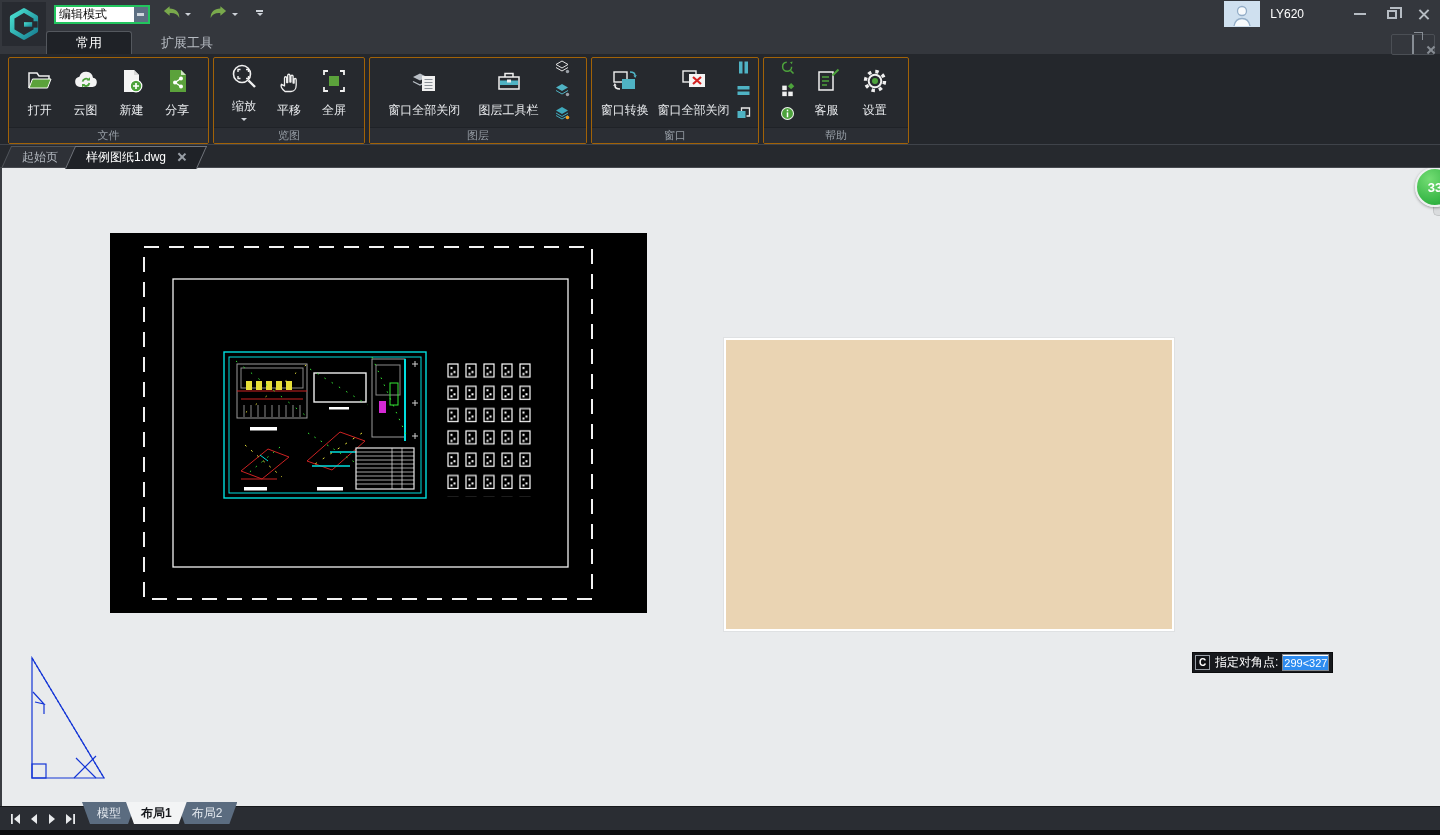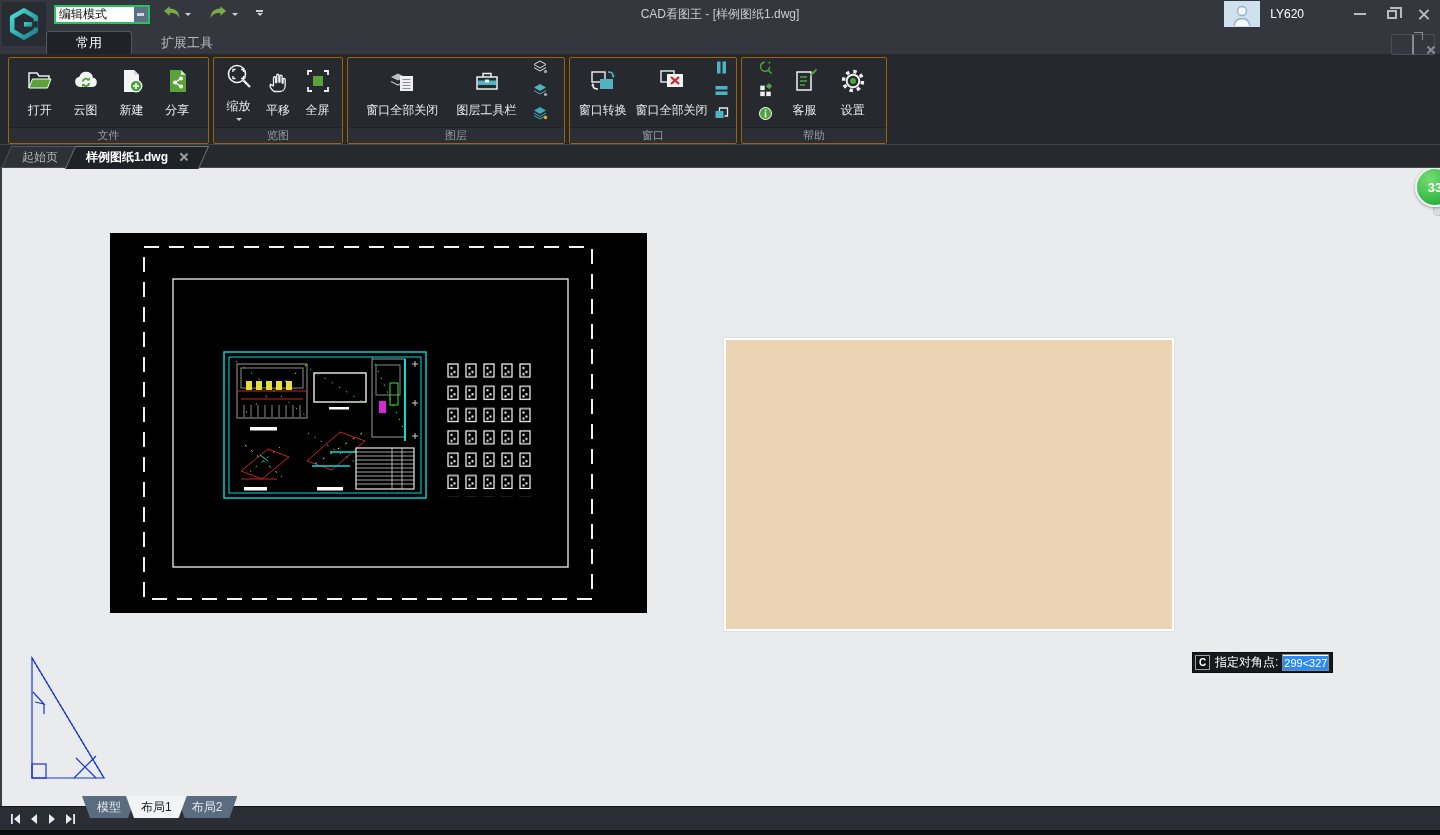--- a/index.html
+++ b/index.html
@@ -49,21 +49,21 @@
 .rbtn{display:flex;flex-direction:column;align-items:center;justify-content:center;gap:3px;color:#e9ebee;font-size:12px;padding:0 3px;white-space:nowrap}
 .rbtn svg.big{width:30px;height:30px}
 .rbtn .caret{width:0;height:0;border:3.5px solid transparent;border-top-color:#cdd2d8}
 .minicol{display:flex;flex-direction:column;justify-content:center;gap:4px}
 .minicol svg{width:17px;height:15px}
 
 
 .doctabs{height:22px;background:#26292e;display:flex;align-items:stretch;padding-left:8px}
 .dtab{position:relative;padding:12px 14px;display:flex;align-items:center;font-size:12px;color:#b3b9c0}
 .dtab .bg{position:absolute;inset:1px -2px 0 -2px;transform:skewX(-24deg);background:#2e3137;border:1px solid #50545a;border-bottom:none}
-.dtab.active{color:#fff;font-weight:bold;z-index:2}
+.dtab.active{color:#fff;font-weight:normal;z-index:2}
 .dtab.active .bg{background:#1f2227;border-color:#72767d}
 .dtab .lbl{position:relative}
 .dtab .close{position:relative;margin-left:12px;width:8px;height:8px}
 .dtab .close::before,.dtab .close::after{content:"";position:absolute;left:3px;top:-1px;width:1.6px;height:10px;background:#9aa0a7}
 .dtab .close::before{transform:rotate(45deg)}.dtab .close::after{transform:rotate(-45deg)}
 
 
 .canvas{position:relative;height:639px;background:#e9ebed;overflow:hidden;border-top:1px solid #46494f;border-left:2px solid #3a3d42}
 .viewport{position:absolute;left:108px;top:65px;width:537px;height:380px;background:#000}
 .viewport svg{display:block;width:100%;height:100%}
@@ -74,22 +74,22 @@
 .cmdlabel{color:#fff;font-size:12px;margin-right:4px;white-space:nowrap}
 .cmdinput{width:47px;height:17px;background:#fff;border:1px solid #82878d;display:flex;align-items:center;overflow:hidden}
 .cmdinput .sel{background:#2e8cf0;color:#fff;font-size:11px;padding:1px 1px;white-space:nowrap}
 .badge{position:absolute;left:1413px;top:-1px;width:40px;height:40px;border-radius:50%;border:2px solid #eef0f1;background:radial-gradient(circle at 35% 28%,#74dd74,#17a22e);color:#fff;font-weight:bold;font-size:13px;display:flex;align-items:center;justify-content:center;z-index:6;box-shadow:0 1px 3px rgba(0,0,0,.35)}
 .sliver{position:absolute;right:0;top:0;width:7px;height:48px;background:#dadcde;border:1px solid #c3c5c7;border-right:none;border-radius:5px 0 0 5px;z-index:4}
 
 
 .layoutbar{height:24px;background:#2a2d33;display:flex;align-items:flex-end;padding-left:8px;border-top:1px solid #17191c}
 .nav{display:flex;align-items:center;gap:3px;height:100%;margin-right:10px}
 .nbtn{width:15px;height:16px;display:flex;align-items:center;justify-content:center}
-.ltab{height:22px;padding:0 15px;font-size:12px;display:flex;align-items:center;clip-path:polygon(0 0,100% 0,calc(100% - 8px) 100%,8px 100%);background:#5b6c80;color:#e3e8ee;margin:12px -5px;white-space:nowrap}
-.ltab.active{background:#f3f4f5;color:#17191d;font-weight:normal;position:relative;z-index:2}
+.ltab{height:22px;padding:0 15px;font-size:12px;display:flex;align-items:center;clip-path:polygon(0 0,100% 0,calc(100% - 8px) 100%,8px 100%);background:#5b6c80;color:#e3e8ee;margin:6px -5px;white-space:nowrap}
+.ltab.active{background:#f3f4f5;color:#17191d;font-weight:bold;position:relative;z-index:2}
 .bottomstrip{height:5px;background:#0b0c0e}
 </style>
 </head>
 <body>
 
 <div class="titlebar">
   <div class="logo">
     <svg viewBox="0 0 44 44" width="40" height="40">
       <defs>
           <linearGradient id="lg" x1="0" y1="0" x2="1" y2="1">
@@ -119,21 +119,20 @@
           <path d="M12 1l6 5-6 5V8.2c-5-.5-8.6 1.4-10.2 5C1.5 7 5.5 3.4 12 3.2z" fill="#79a94c"></path>
         </svg>
     </span>
     <span class="caret"></span>
     <span class="sep"></span>
     <span class="custom">
       <span class="bar"></span>
         <span class="caret" style="margin:0"></span>
     </span>
   </div>
-  <div class="apptitle">CAD看图王 - [样例图纸1.dwg]</div>
   <div class="tb-right">
     <span class="avatar">
       <svg viewBox="0 0 36 26" width="36" height="26">
           <rect width="36" height="26" fill="#cfe0ef"></rect>
       <circle cx="18" cy="10" r="4.5" fill="#f7fafc" stroke="#93adc7" stroke-width="1.3"></circle>
       <path d="M10 25c1-5.5 4-7.5 8-7.5s7 2 8 7.5" fill="#f7fafc" stroke="#93adc7" stroke-width="1.3"></path>
         </svg>
     </span>
     <span class="username">LY620</span>
     <span class="winbtn">
@@ -200,21 +199,21 @@
               <circle cx="13" cy="16.5" r="2" fill="#fff"></circle>
               <circle cx="19" cy="20.5" r="2" fill="#fff"></circle>
           <path d="M19 12.5l-6 4 6 4" stroke="#fff" stroke-width="1.4" fill="none"></path>
             </svg></span>
         <span>分享</span>
       </div>
     </div>
     <div class="glabel">文件</div>
   </div>
 
-  <div class="rgroup" style="width:130px">
+  <div class="rgroup" style="width:152px">
     <div class="gbody">
       <div class="rbtn">
         <span><svg class="big" viewBox="0 0 30 30" fill="none" stroke="#f0f0f0">
           <circle cx="13" cy="12" r="8.5" stroke-width="1.6"></circle>
           <path d="M19.5 18.5L26 25" stroke-width="2.4"></path>
           <path d="M9 10v-2.5h2.5M17 7.5h2.5V10M17 16.5h2.5V14M9 14v2.5h2.5" stroke-width="1.4"></path>
             </svg></span>
         <span>缩放</span>
         <span class="caret"></span>
       </div>

